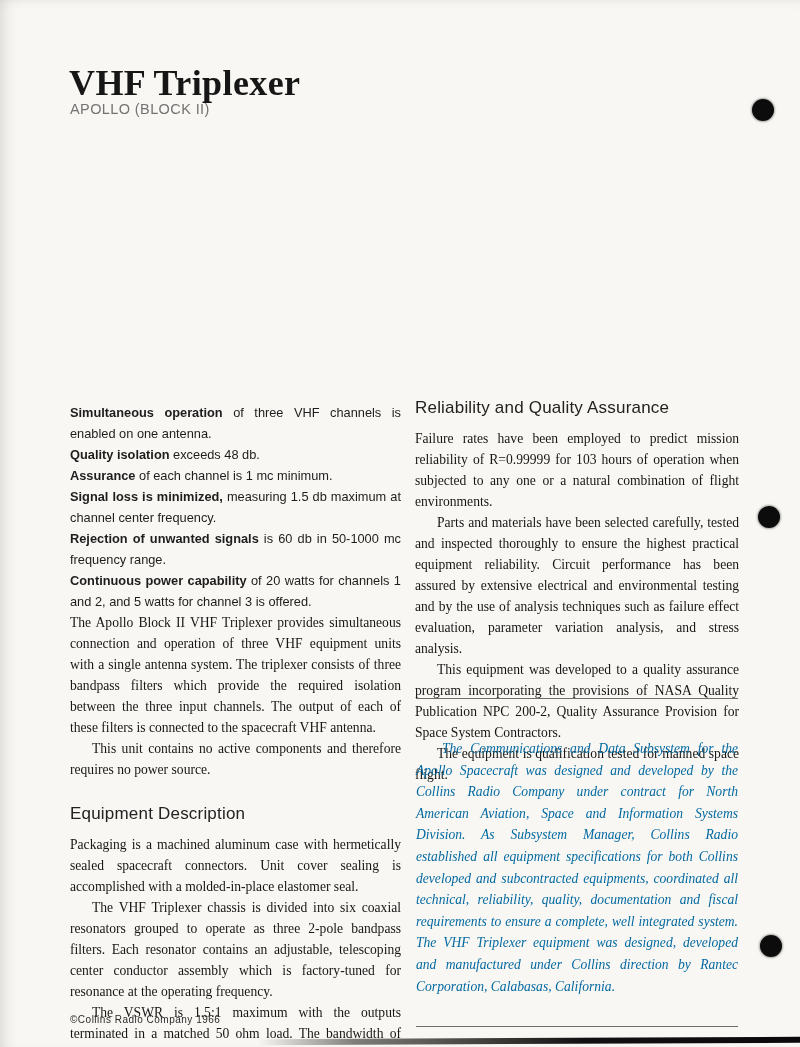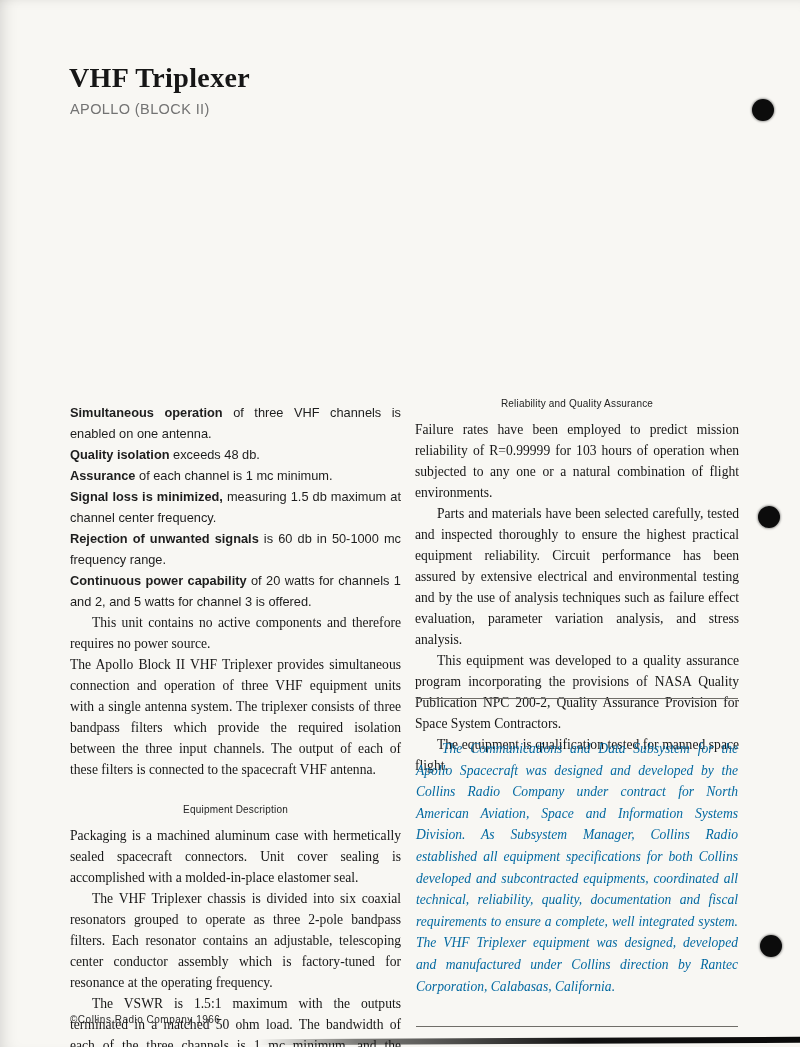--- a/index.html
+++ b/index.html
@@ -4,37 +4,37 @@
 <style>
   html,body{margin:0;padding:0;}
   body{background:#e9e7e2;font-family:"Liberation Sans",sans-serif;}
   .page{
     position:relative;width:800px;height:1047px;margin:0 auto;
     background:#f8f7f3;overflow:hidden;color:#1c1c1c;
     box-shadow:inset 14px 0 18px -14px rgba(0,0,0,.18), inset 0 10px 14px -12px rgba(0,0,0,.10);
   }
   .title{
     position:absolute;left:69px;top:62px;
-    font-family:"Liberation Serif",serif;font-weight:700;font-size:28px;letter-spacing:.4px;color:#161616;
+    font-family:"Liberation Serif",serif;font-weight:700;font-size:36px;letter-spacing:.4px;color:#161616;
   }
   .subtitle{
     position:absolute;left:70px;top:101px;
     font-size:14.5px;letter-spacing:.4px;color:#737373;
   }
   .col{position:absolute;text-align:justify;margin-top:36px;}
   .col-left{left:70px;top:366px;width:331px;}
   .col-right{left:415px;top:362px;width:324px;}
   .feat{margin:0;font-size:12.8px;line-height:21px;color:#1d1d1d;}
   .feat .b{font-weight:700;}
   p.serif{
     margin:0;font-family:Liberation Serif, serif;font-size:13.6px;line-height:21px;color:#161616;
   }
   p.serif.ind{text-indent:22px;}
   .sect-head{
-    font-size:10px;font-weight:400;color:#222;margin:0 0 10px 0;text-align:center;letter-spacing:.2px;
+    font-size:17px;font-weight:400;color:#222;margin:0 0 10px 0;text-align:left;letter-spacing:.2px;
   }
   .col-left .sect-head{margin-top:24px;}
   .note-block{position:absolute;left:416px;top:698px;width:322px;}
   .rule{height:1px;background:#6f6d68;}
   .rule.r2{margin-top:29px;}
   p.note{
     margin:39px 0 0 0;font-family:Liberation Serif, serif;font-style:italic;
     font-size:13.6px;line-height:21.6px;color:#0369a1;text-align:justify;text-indent:26px;
   }
   .footer{
@@ -59,22 +59,22 @@
   <div class="title">VHF Triplexer</div>
   <div class="subtitle">APOLLO (BLOCK II)</div>
 
   <div class="col col-left">
     <p class="feat"><span class="b">Simultaneous operation</span><span> of three VHF channels is enabled on one antenna.</span></p>
     <p class="feat"><span class="b">Quality isolation</span><span> exceeds 48 db.</span></p>
     <p class="feat"><span class="b">Assurance</span><span> of each channel is 1 mc minimum.</span></p>
     <p class="feat"><span class="b">Signal loss is minimized,</span><span> measuring 1.5 db maximum at channel center frequency.</span></p>
     <p class="feat"><span class="b">Rejection of unwanted signals</span><span> is 60 db in 50-1000 mc frequency range.</span></p>
     <p class="feat"><span class="b">Continuous power capability</span><span> of 20 watts for channels 1 and 2, and 5 watts for channel 3 is offered.</span></p>
+    <p class="serif">The Apollo Block II VHF Triplexer provides simultaneous connection and operation of three VHF equipment units with a single antenna system. The triplexer consists of three bandpass filters which provide the required isolation between the three input channels. The output of each of these filters is connected to the spacecraft VHF antenna.</p>
     <p class="serif ind">This unit contains no active components and therefore requires no power source.</p>
-    <p class="serif">The Apollo Block II VHF Triplexer provides simultaneous connection and operation of three VHF equipment units with a single antenna system. The triplexer consists of three bandpass filters which provide the required isolation between the three input channels. The output of each of these filters is connected to the spacecraft VHF antenna.</p>
 
     <h2 class="sect-head">Equipment Description</h2>
     <p class="serif">Packaging is a machined aluminum case with hermetically sealed spacecraft connectors. Unit cover sealing is accomplished with a molded-in-place elastomer seal.</p>
     <p class="serif ind">The VHF Triplexer chassis is divided into six coaxial resonators grouped to operate as three 2-pole bandpass filters. Each resonator contains an adjustable, telescoping center conductor assembly which is factory-tuned for resonance at the operating frequency.</p>
     <p class="serif ind">The VSWR is 1.5:1 maximum with the outputs terminated in a matched 50 ohm load. The bandwidth of each of the three channels is 1 mc minimum, and the isolation between the channels is greater than 48 db.</p>
 
   </div>
 
   <div class="col col-right">
     <h2 class="sect-head">Reliability and Quality Assurance</h2>

